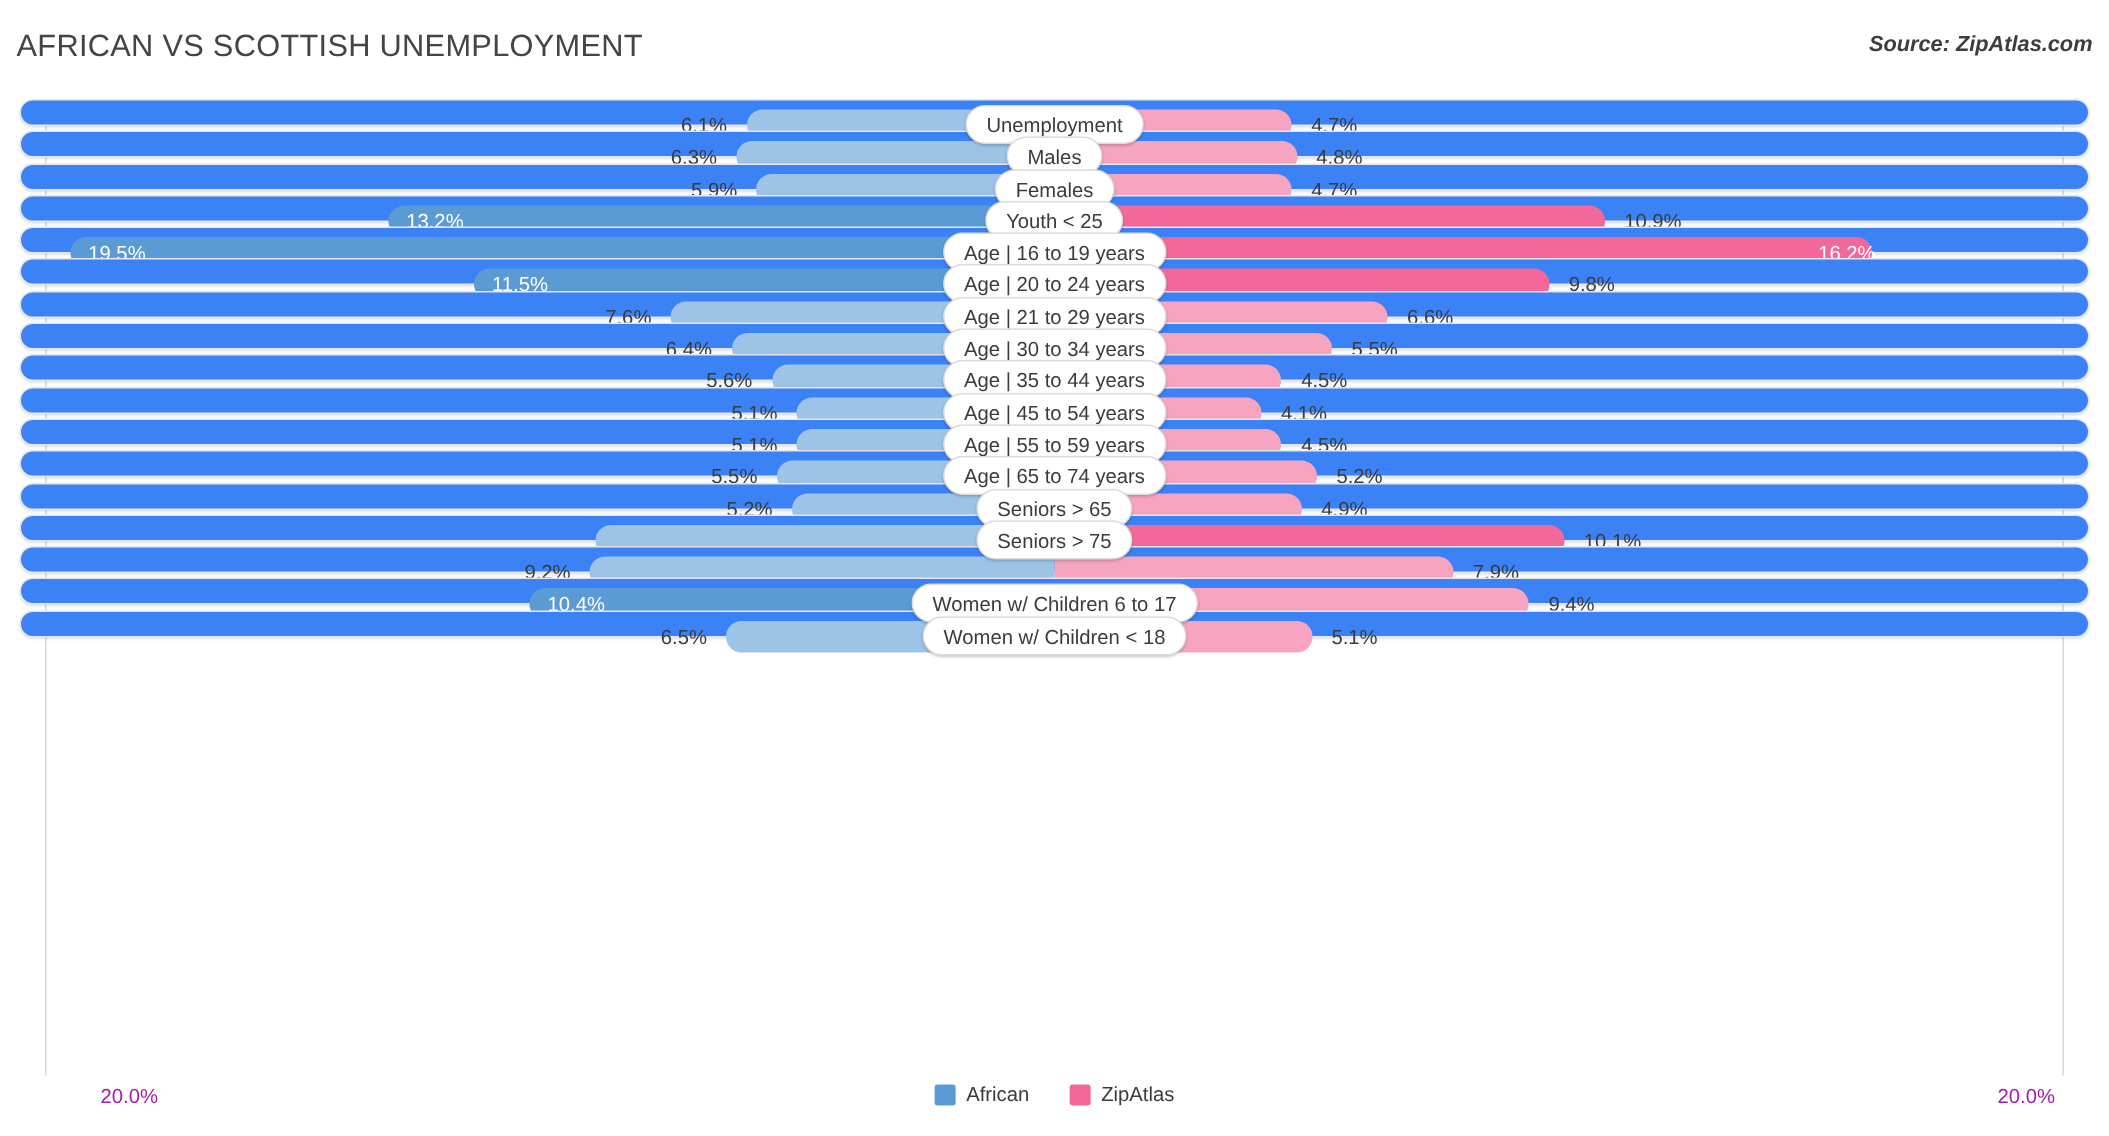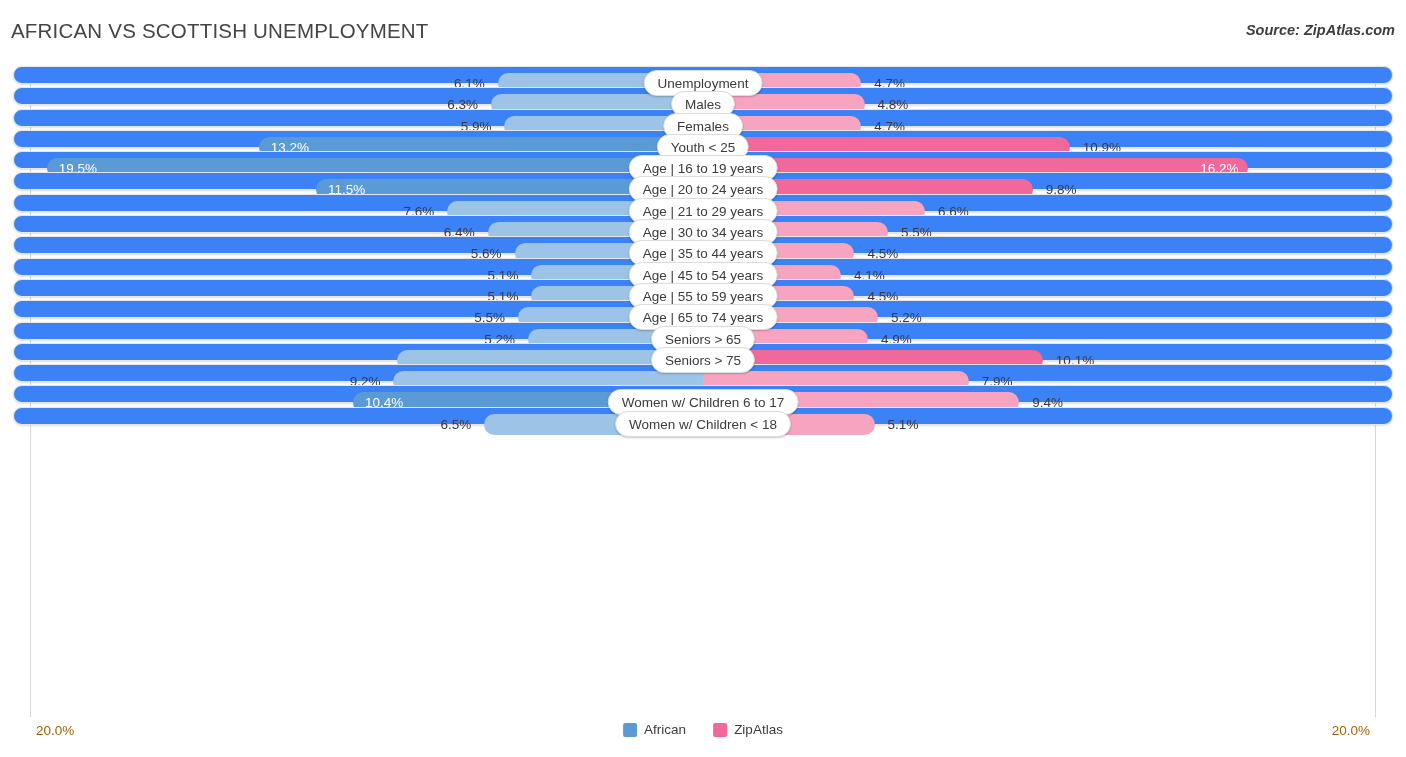--- a/index.html
+++ b/index.html
@@ -72,21 +72,21 @@
   
   .val{
     position:absolute;top:9px;
     font-size:13.5px;color:#3b3b3b;
     white-space:nowrap;line-height:15px;
   }
   .val-left{right:50%;margin-right:6px;text-align:right;}
   .val-right{left:50%;margin-left:6px;}
   .val.inside{color:#ffffff;}
   .val-left.inside{right:auto;margin-right:0;}
-  .val-right.inside{left:auto;margin-left:0;}
+  .val-right.inside{left:auto;margin-left:12px;}
 
   
   .pill{
     position:absolute;left:50%;top:3px;
     transform:translateX(-50%);
     height:26px;line-height:26px;
     padding:0 13px;
     background:#ffffff;
     border:1px solid #dcdcdc;
     border-radius:14px;
@@ -94,21 +94,21 @@
     font-size:13.5px;color:#3b3b3b;
     white-space:nowrap;
     box-sizing:border-box;
     z-index:3;
   }
 
   
   .footer{position:absolute;left:0;top:718px;width:1406px;height:39px;}
   .axis-max{
     position:absolute;top:5px;
-    font-size:13.5px;color:#a16207;white-space:nowrap;
+    font-size:13.5px;color:#a21caf;white-space:nowrap;margin-left:31px;
   }
   .axis-max.left{left:36px;}
   .axis-max.right{right:36px;}
   .legend{
     position:absolute;left:50%;top:4px;transform:translateX(-50%);
     display:flex;align-items:center;gap:9px;white-space:nowrap;
   }
   .legend-item{display:flex;align-items:center;gap:7px;}
   .swatch{width:14px;height:14px;border-radius:2px;display:block;}
   .legend-label{font-size:13.5px;color:#3b3b3b;}

